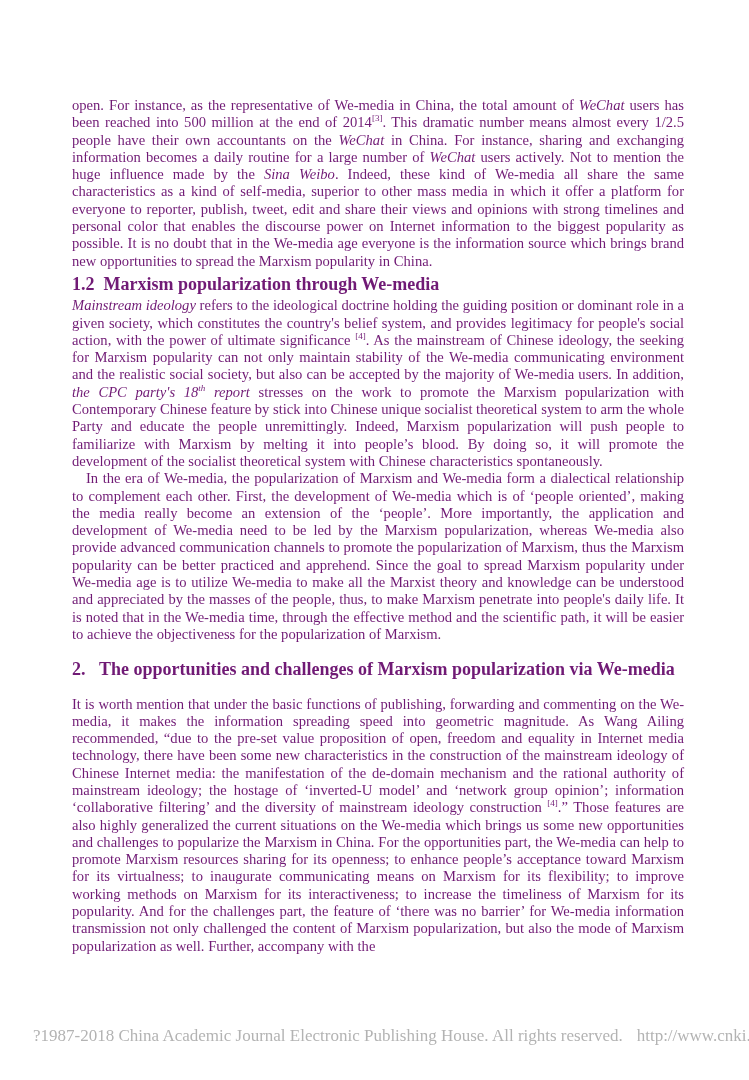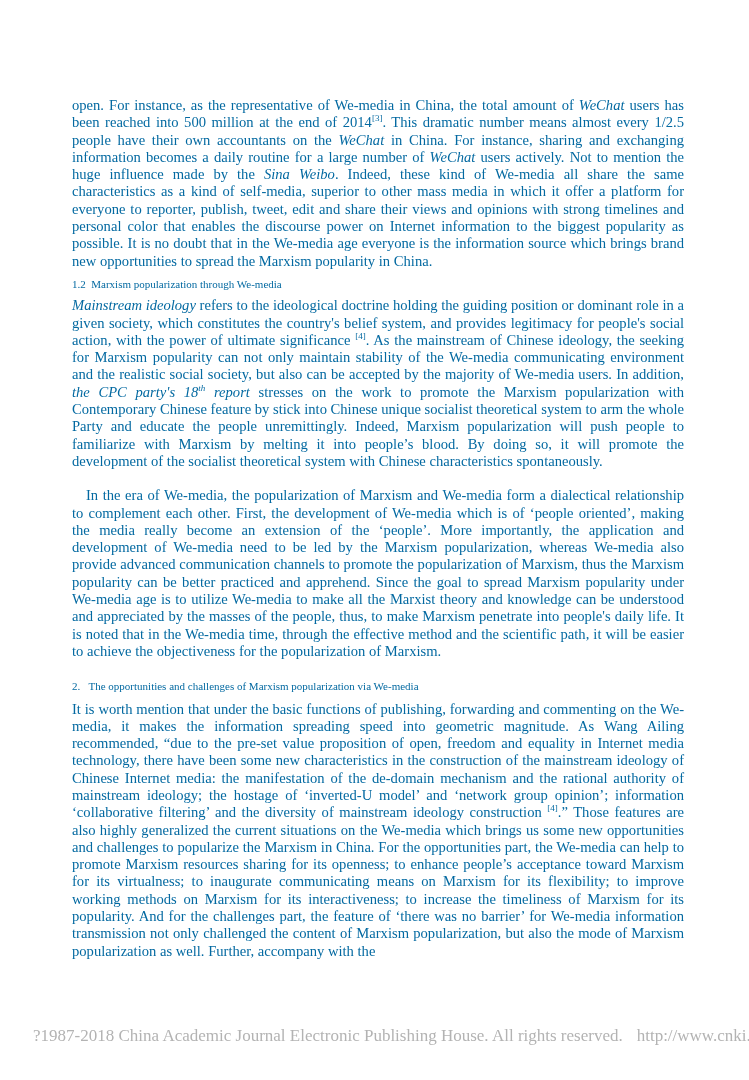--- a/index.html
+++ b/index.html
@@ -1,25 +1,25 @@
 <!DOCTYPE html>
 <html><head>
 <meta charset="utf-8">
 <style>
   html, body { margin: 0; padding: 0; background: #ffffff; }
   body { width: 749px; height: 1080px; position: relative; overflow: hidden; }
   .page {
     position: absolute; left: 72px; top: 97px; width: 612px;
     font-family: "Liberation Serif", serif; font-size: 14.6px; line-height: 17.3px;
-    color: #0369a1; text-align: justify;
+    color: #701a75; text-align: justify;
   }
   .page p { margin: 0; }
-  .page p.indent { text-indent: 14px; margin-top: 17px; }
-  .heading { font-weight: normal; margin: 6px 0 4px 0; font-size: 11px; line-height: 17.3px; }
-  .heading.h2 { margin-top: 18px; margin-bottom: 5px; }
+  .page p.indent { text-indent: 14px; }
+  .heading { font-weight: bold; margin: 6px 0 4px 0; font-size: 18px; line-height: 17.3px; }
+  .heading.h2 { margin-top: 18px; margin-bottom: 17px; }
   .heading .num { display: inline-block; }
   i { font-style: italic; }
   sup { font-size: 9px; line-height: 0; vertical-align: 6px; }
   .footer {
     position: absolute; left: 33px; top: 1026px; white-space: nowrap;
     font-family: "Liberation Serif", serif; font-size: 17px; color: #b3b3b3;
   }
   .footer .url { margin-left: 14px; }
 </style>
 </head>

